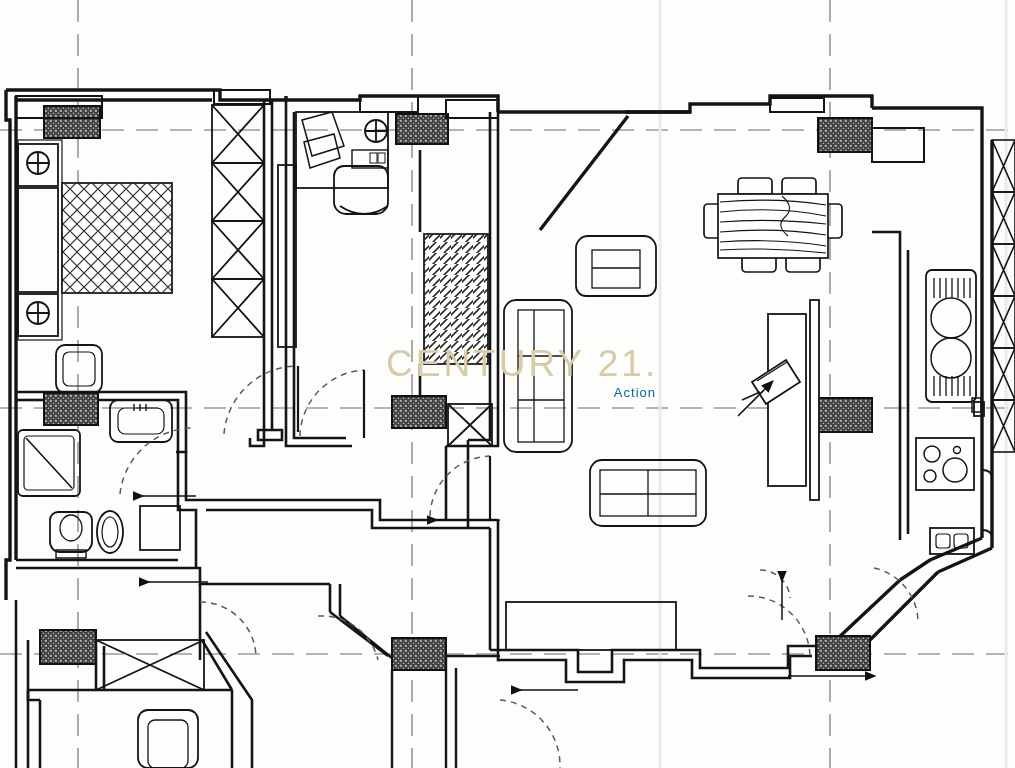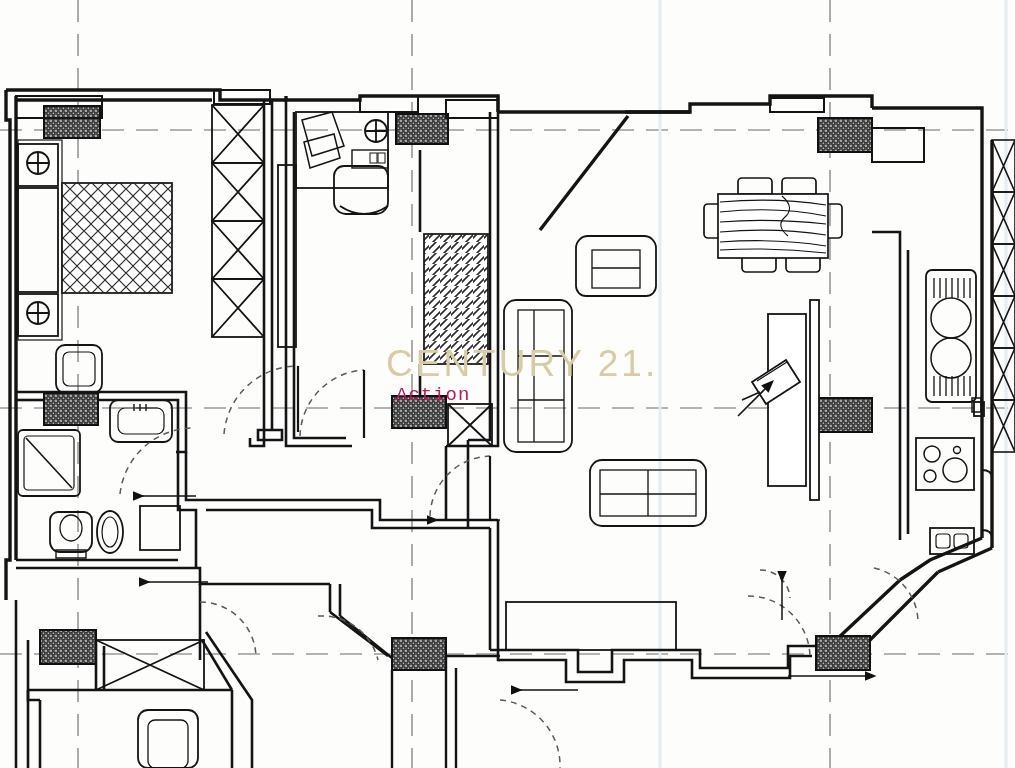--- a/index.html
+++ b/index.html
@@ -12,38 +12,38 @@
   }
   #plan-svg{position:absolute;left:0;top:0;width:1015px;height:768px;display:block;}
 
   
   #watermark{
     position:absolute;
     left:386px; top:345px;
     width:270px;
     pointer-events:none;
     user-select:none;
-    text-align:left;
+    text-align:right;
     z-index:5;
   }
   #watermark .wm-main{
     font-family:"Liberation Sans",sans-serif;
     font-size:37px;
     font-weight:400;
     letter-spacing:3px;
     color:#d8cba6;
     line-height:1;
     white-space:nowrap;
   }
   #watermark .wm-sub{
-    font-family:Liberation Mono, monospace;
-    font-size:19px;
+    font-family:Liberation Sans, sans-serif;
+    font-size:13px;
     font-weight:400;
     letter-spacing:1px;
-    color:#be185d;
+    color:#0369a1;
     line-height:1;
     margin-top:4px;
     margin-left:10px;
     white-space:nowrap;
   }
 </style>
 </head>
 <body>
 
 <div id="plan-root">

